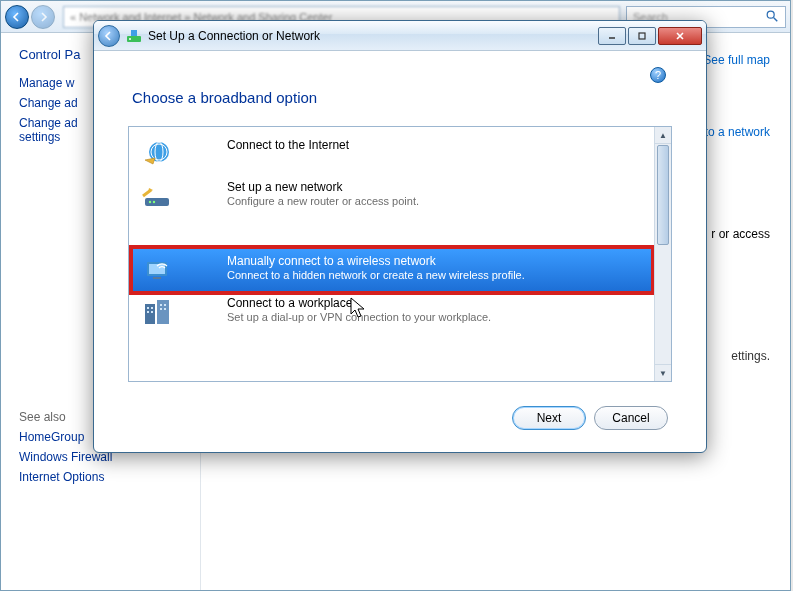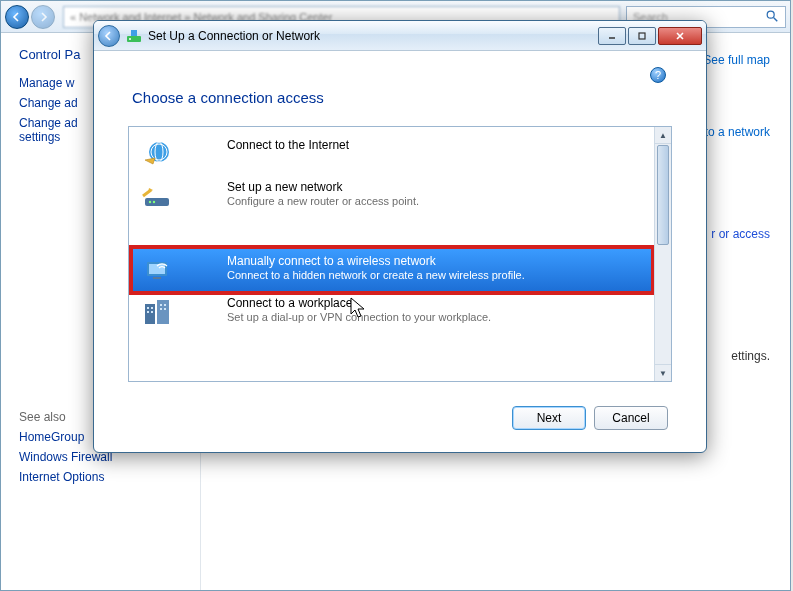--- a/index.html
+++ b/index.html
@@ -108,21 +108,21 @@
     background:linear-gradient(to bottom,#3a9bff,#1d6fd6);
     margin-top:32px;
   }
   .opt.selected .t,.opt.selected .d{color:#fff;}
   .opt.highlight-box{outline:4px solid #d5201e;outline-offset:0;}
 
   .btnrow{
     display:flex;justify-content:flex-end;gap:8px;margin:24px 4px 0 0;padding-bottom:4px;
   }
   .btn{
-    min-width:74px;height:24px;border:1px solid #8b9db0;border-radius:4px;
+    min-width:74px;height:24px;border:1px solid #8b9db0;border-radius:12px;
     background:linear-gradient(to bottom,#fdfdfe,#e7edf4);font-size:12px;color:#000;
     cursor:pointer;padding:0 14px;
   }
   .btn.primary{
     border:1px solid #3b8fd0;
     box-shadow:0 0 0 1px #a6d6ff inset;
   }
 
   .cursor{
     position:absolute;width:18px;height:24px;pointer-events:none;z-index:50;
@@ -165,21 +165,21 @@
       <div class="sec">See also</div>
       <a>HomeGroup</a>
       <a>Windows Firewall</a>
       <a>Internet Options</a>
     </div>
     <div class="main">
       <span class="link-right">See full map</span>
       <div style="clear:both;height:58px;"></div>
       <span class="link-right">to a network</span>
       <div style="clear:both;height:88px;"></div>
-      <span class="link-right" style="color:#1d4ed8">r or access</span>
+      <span class="link-right" style="color:#000000">r or access</span>
       <div style="clear:both;height:108px;"></div>
       <span class="link-right" style="color:#333">ettings.</span>
     </div>
   </div>
 </div>
 
 <div class="wizard">
   <div class="titlebar">
     <div class="tb-back">
       <svg viewBox="0 0 10 10" width="10" height="10">
@@ -208,21 +208,21 @@
       <div class="close">
         <svg width="12" height="10" viewBox="0 0 10 10">
             <path d="M2 2l6 6M8 2l-6 6" stroke="#fff" stroke-width="1.6"></path>
           </svg>
       </div>
     </div>
   </div>
 
   <div class="wiz-body">
     <div class="help-icn">?</div>
-    <div class="wiz-h1">Choose a connection access</div>
+    <div class="wiz-h1">Choose a broadband option</div>
 
     <div class="opt-list">
       <div id="options-container">
           <div class="opt">
             <div class="icon">
               <svg viewBox="0 0 32 32">
                 <circle cx="18" cy="14" r="10" fill="#3e9fe6"></circle>
                 <path d="M10 14a8 8 0 0 1 16 0a8 8 0 0 1-16 0" fill="none" stroke="#fff" stroke-width="1"></path>
                 <ellipse cx="18" cy="14" rx="4" ry="10" fill="none" stroke="#fff" stroke-width="1"></ellipse>
                 <path d="M4 22l10-2-2 6z" fill="#e7b53a" stroke="#b8841a" stroke-width="0.6"></path>

